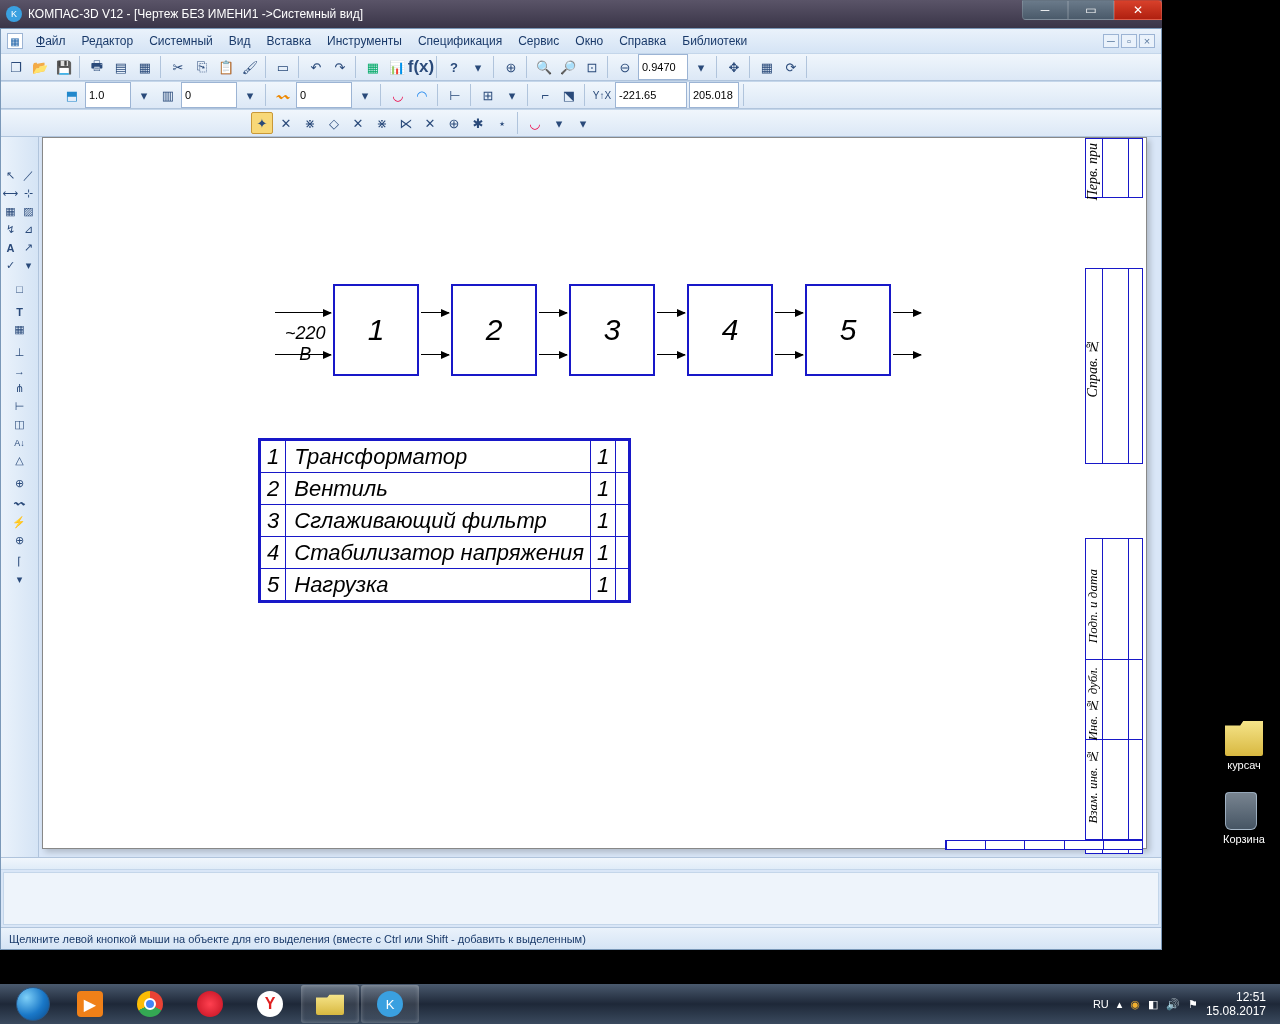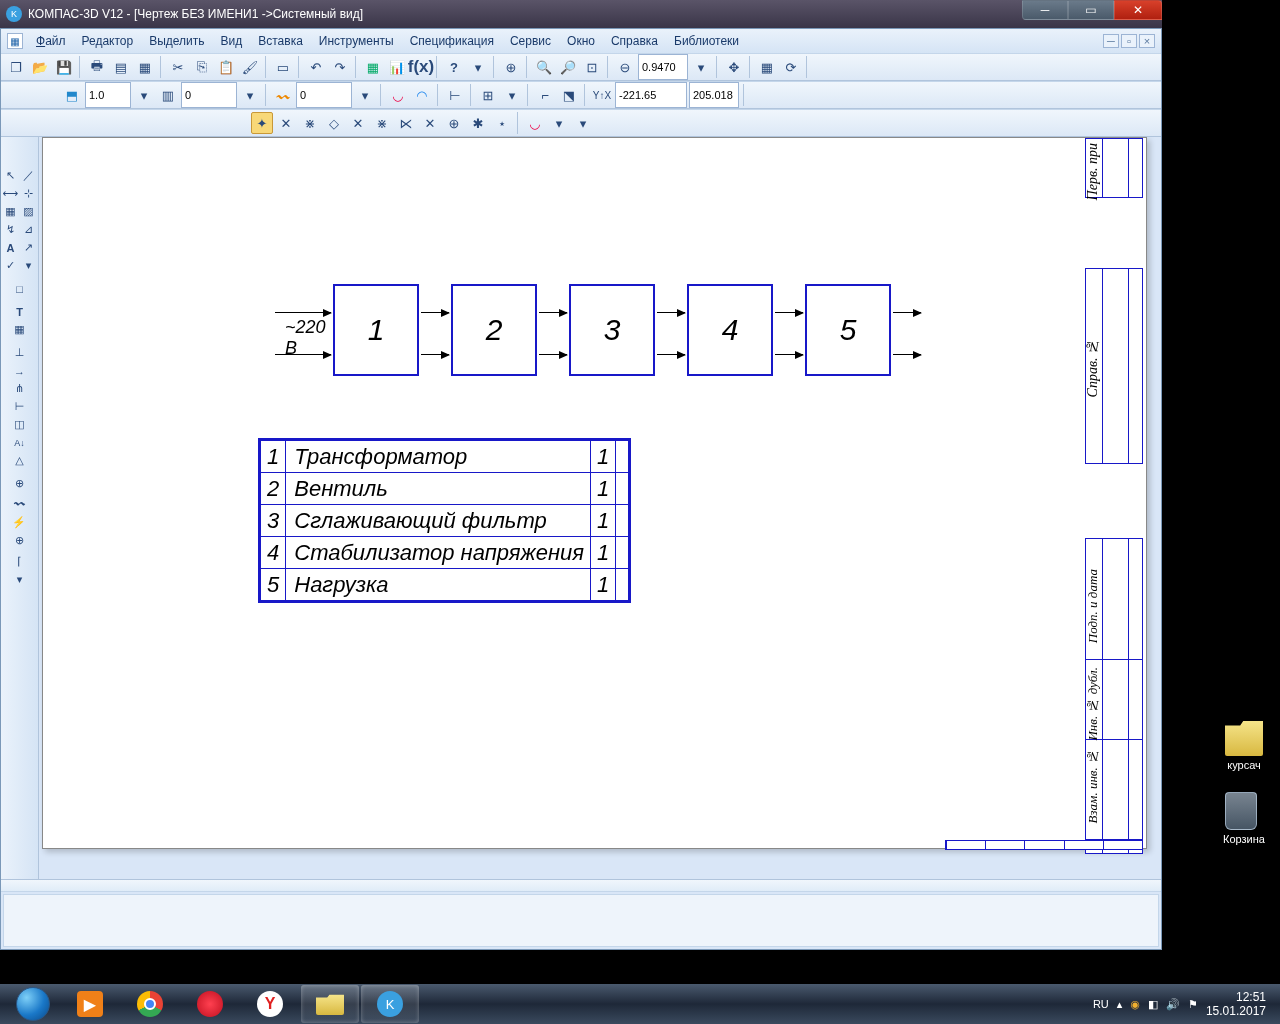--- a/index.html
+++ b/index.html
@@ -98,21 +98,21 @@
     <div class="win-btn close">✕</div>
   </div>
 </div>
 
 <div class="app">
 
   <div class="menubar">
     <div class="app-icon">▦</div>
     <span><u>Ф</u>айл</span>
     <span>Редактор</span>
-    <span>Выделить</span>
+    <span>Системный</span>
     <span>Вид</span>
     <span>Вставка</span>
     <span>Инструменты</span>
     <span>Спецификация</span>
     <span>Сервис</span>
     <span>Окно</span>
     <span>Справка</span>
     <span>Библиотеки</span>
     <div class="mdi-btns">
       <div>─</div>
@@ -258,21 +258,21 @@
       <div class="tbtn">⊕</div>
       <div style="height:2px"></div>
       <div class="tbtn">⌈</div>
       <div class="tbtn">▾</div>
     </div>
 
     <div class="canvas-wrap">
       <div class="paper">
 
         <div class="schematic">
-          <div class="slabel" style="left:-28px; top:33px;">~220 В</div>
+          <div class="slabel" style="left:-28px; top:39px;text-align:center;">~220 В</div>
 
           <div class="arrow" style="left:-38px; top:28px; width:56px;"></div>
           <div class="arrow" style="left:-38px; top:70px; width:56px;"></div>
 
           <div class="sbox" style="left:20px;">1</div>
           <div class="sbox" style="left:138px;">2</div>
           <div class="sbox" style="left:256px;">3</div>
           <div class="sbox" style="left:374px;">4</div>
           <div class="sbox" style="left:492px;">5</div>
 
@@ -355,20 +355,23 @@
 
       </div>
     </div>
   </div>
 
   <div class="bottom-panel">
     <div class="bp-strip"></div>
     <div class="bp-body"></div>
   </div>
 
+  <div class="statusbar">
+    <span>Щелкните левой кнопкой мыши на объекте для его выделения (вместе с Ctrl или Shift - добавить к выделенным)</span>
+  </div>
 </div>
 
 <div class="dicon" style="right:10px; top:718px;">
   <div class="ic folder-ic"></div>
   <div>курсач</div>
 </div>
 <div class="dicon" style="right:10px; top:792px;">
   <div class="ic">
       <div class="bin-ic"></div>
     </div>
@@ -401,16 +404,16 @@
     </div>
   <div class="tray">
     <span>RU</span>
     <span>▴</span>
     <span style="color:#f0b030">◉</span>
     <span>◧</span>
     <span>🔊</span>
     <span>⚑</span>
     <div class="clock">
       <div>12:51</div>
-      <div>15.01.2017</div>
+      <div>15.08.2017</div>
     </div>
   </div>
 </div>
 
 </body></html>

